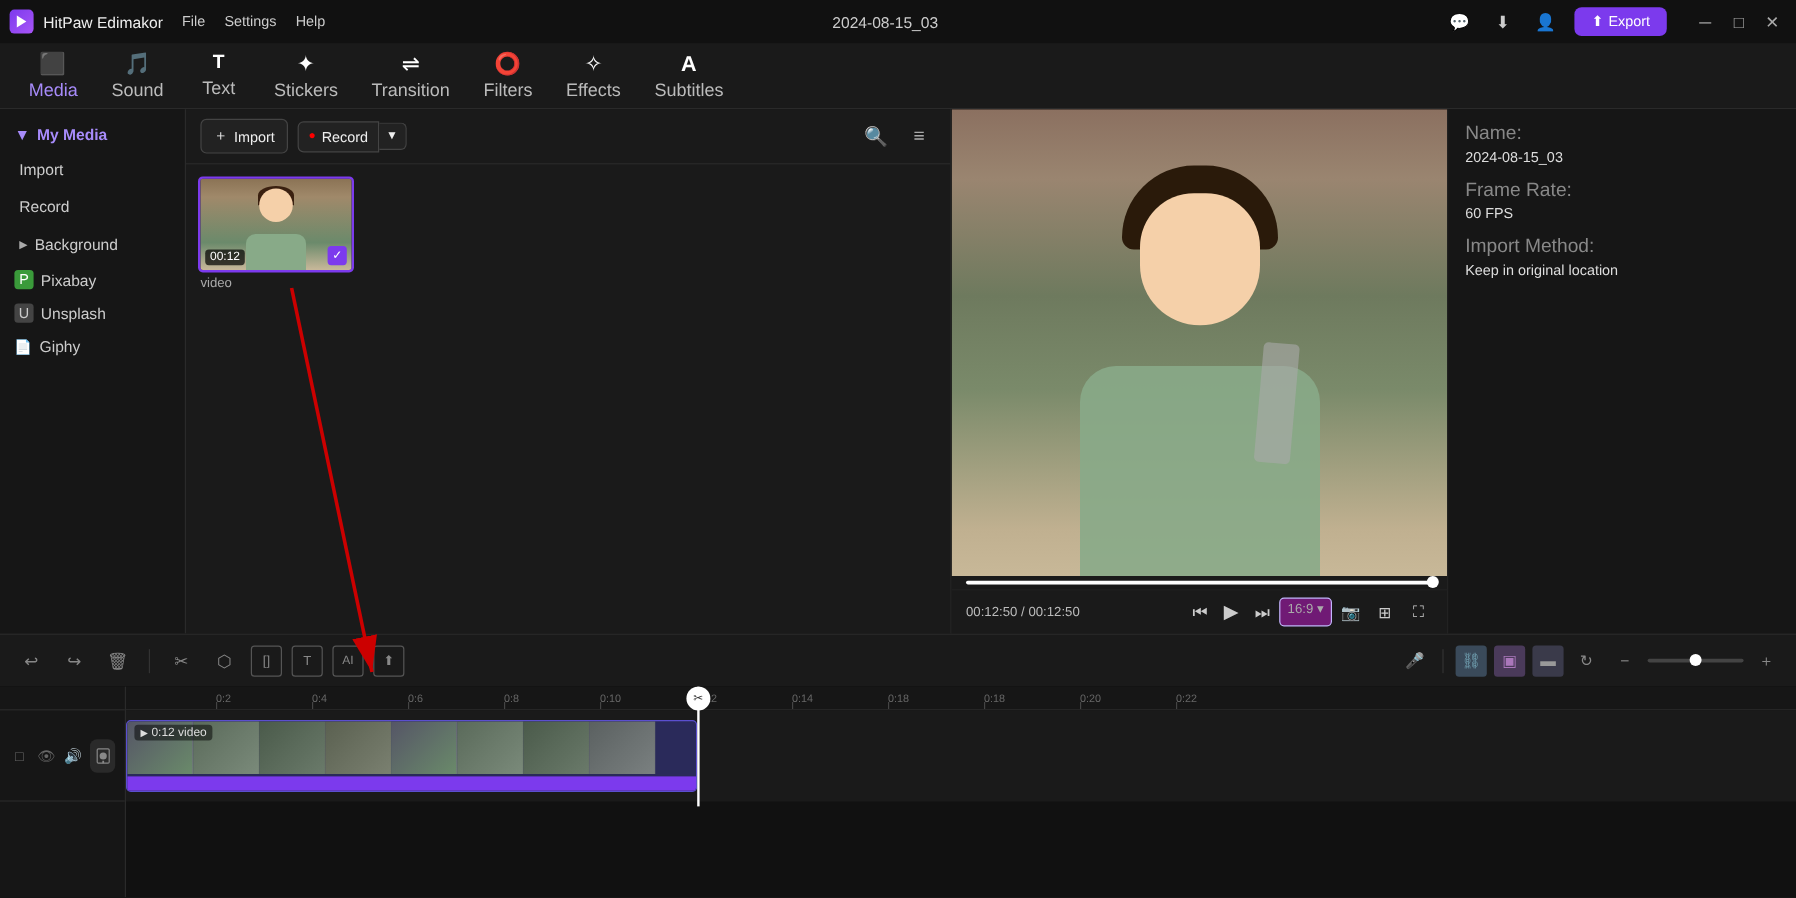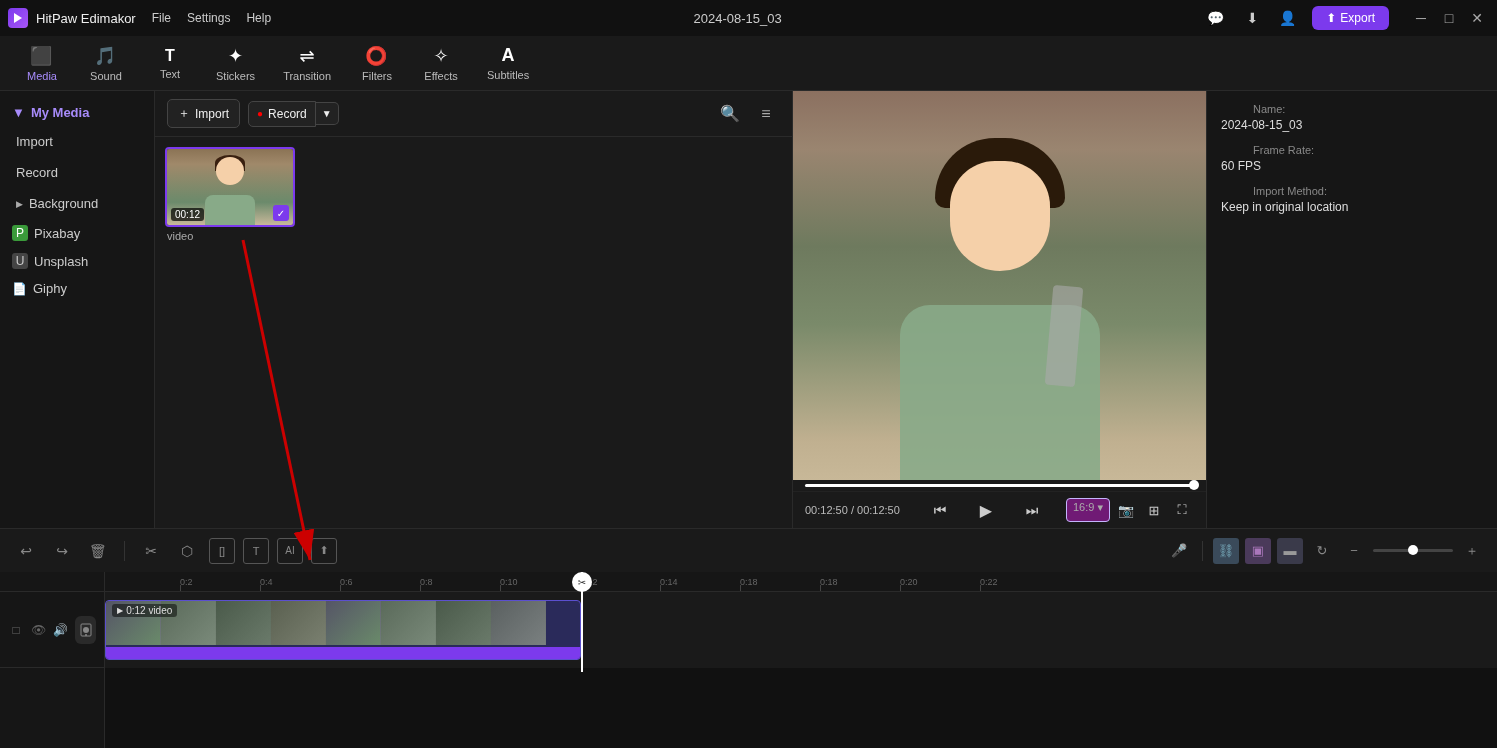--- a/index.html
+++ b/index.html
@@ -73,21 +73,21 @@
       align-items: center;
       justify-content: center;
       gap: 3px;
       padding: 6px 12px;
       border-radius: 6px;
       cursor: pointer;
       min-width: 60px;
     }
     .tool-item.active { color: #a78bfa; }
     .tool-item .tool-icon { font-size: 18px; }
-    .tool-item .tool-label { font-size: 11px; color: #bbb; }
+    .tool-item .tool-label { font-size: 15px; color: #bbb; }
     .tool-item.active .tool-label { color: #a78bfa; }
 
     
     #main {
       display: flex;
       height: calc(748px - 36px - 55px - 220px);
     }
 
     
     #sidebar {
@@ -269,21 +269,21 @@
       width: 10px;
       height: 10px;
       background: #fff;
       border-radius: 50%;
     }
 
     #player-controls {
       display: flex;
       align-items: center;
       padding: 6px 12px;
-      gap: 22px;
+      gap: 2px;
       background: #1a1a1a;
       border-top: 1px solid #222;
     }
     .player-time { font-size: 11px; color: #bbb; flex: 1; }
     .player-ctrl-btn {
       width: 24px; height: 24px;
       display: flex; align-items: center; justify-content: center;
       color: #ccc; cursor: pointer; font-size: 14px; border-radius: 4px;
     }
     .player-ctrl-btn.play { font-size: 16px; }
@@ -306,21 +306,21 @@
     }
     #project-info .pi-title {
       font-size: 14px;
       font-weight: 600;
       color: #eee;
       margin-bottom: 14px;
       padding-bottom: 6px;
       border-bottom: 1px solid #2a2a2a;
     }
     .pi-field { margin-bottom: 12px; }
-    .pi-label { font-size: 11px; color: #888; margin-bottom: 3px; margin-left: 32px; }
+    .pi-label { font-size: 16px; color: #888; margin-bottom: 3px; }
     .pi-value { font-size: 12px; color: #ddd; }
 
     
     #timeline-area {
       height: 220px;
       background: #111;
       display: flex;
       flex-direction: column;
     }
     #timeline-toolbar {

